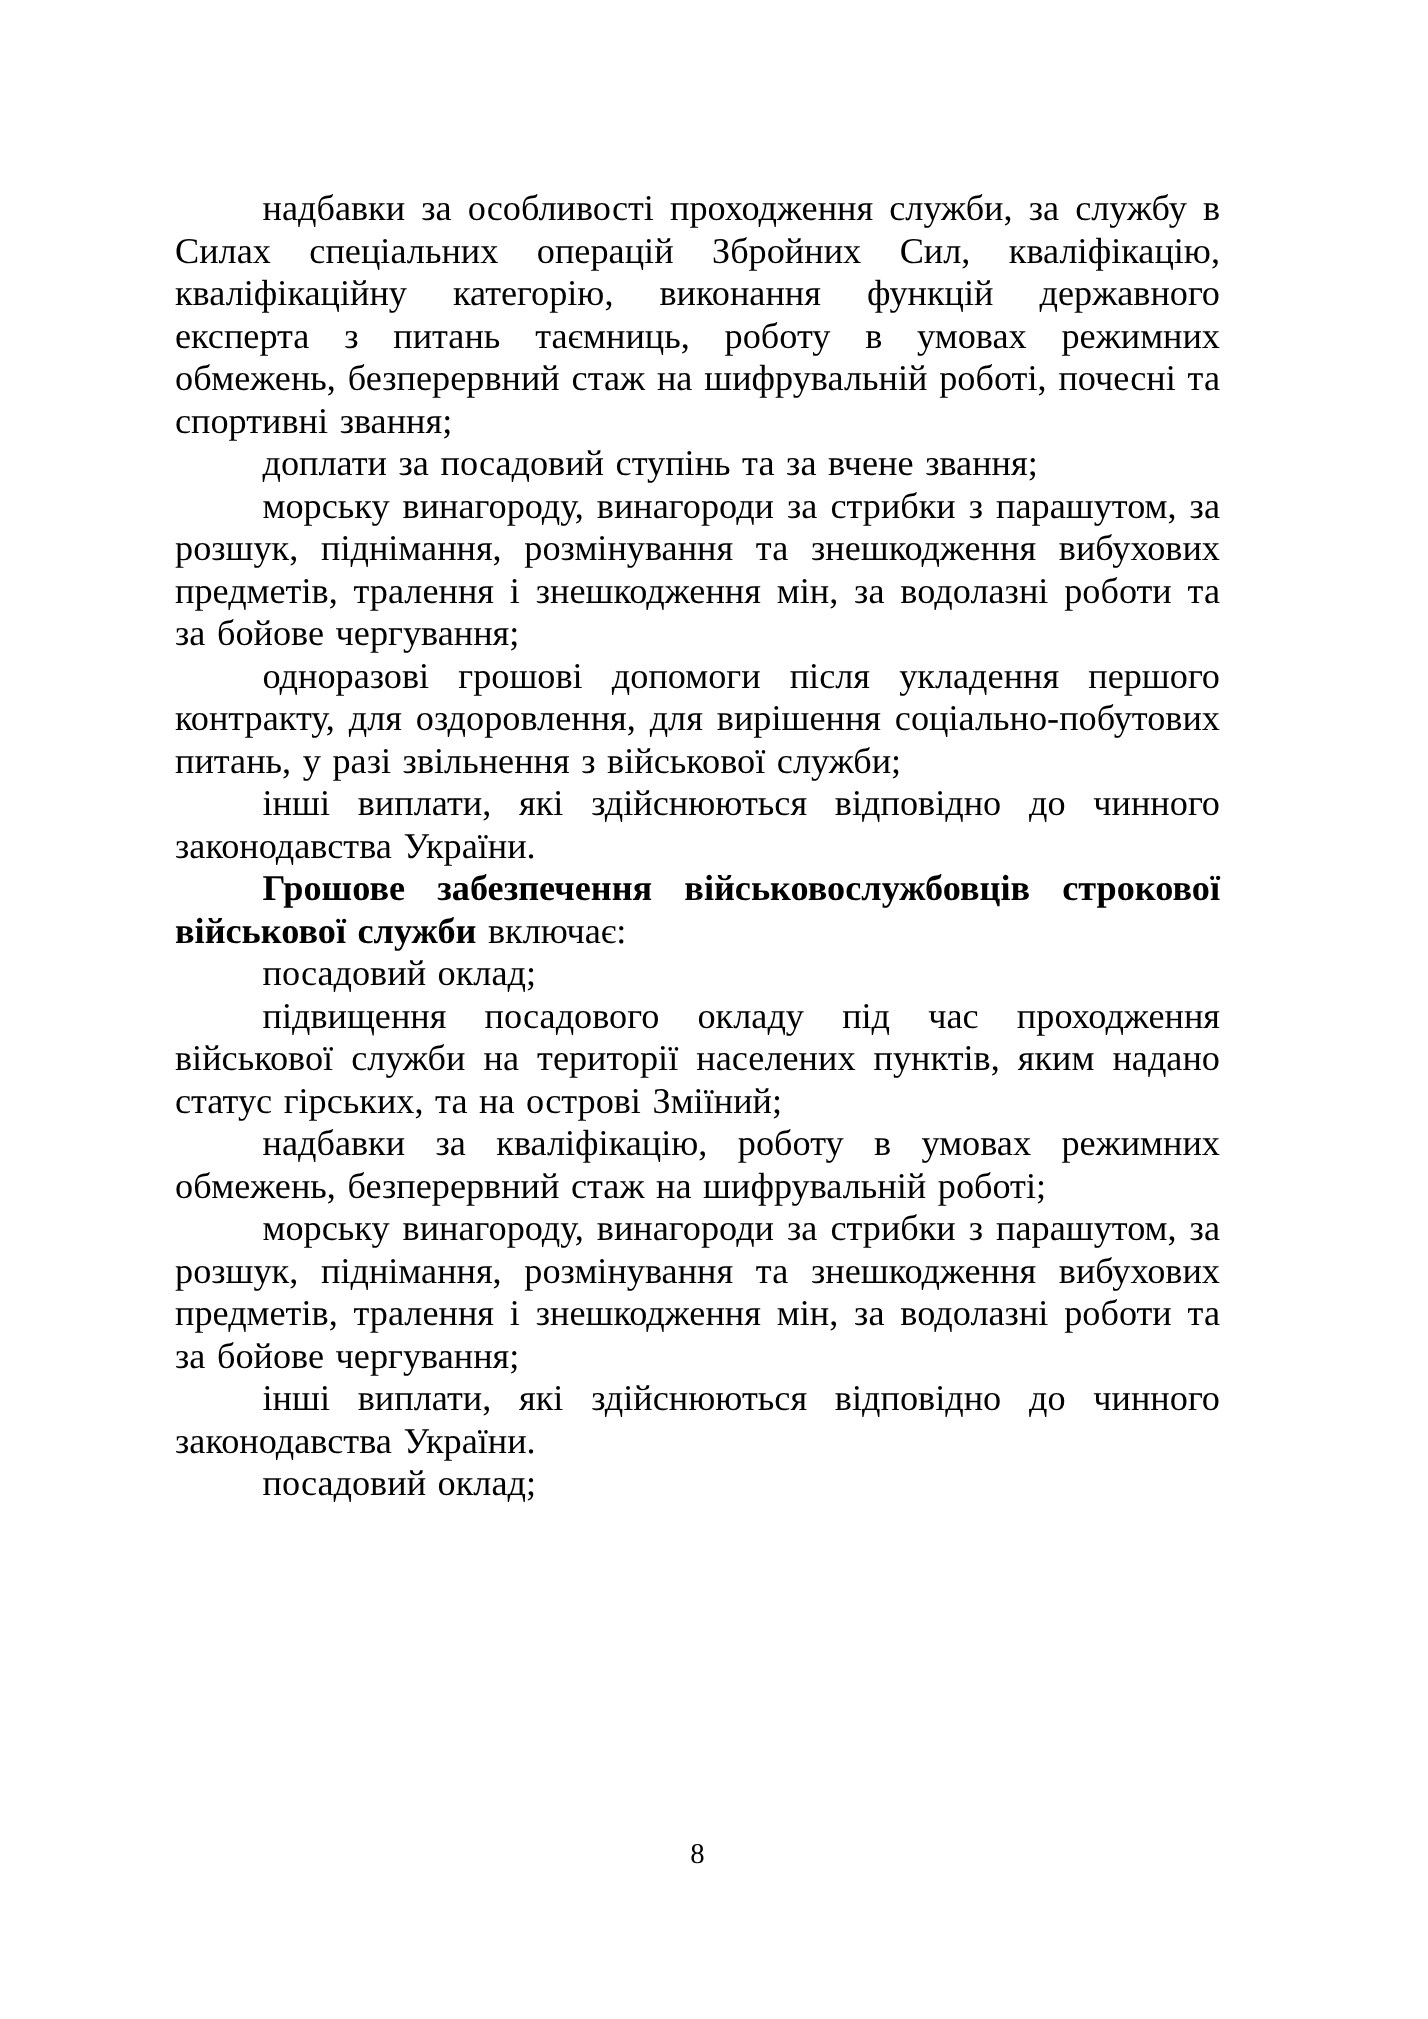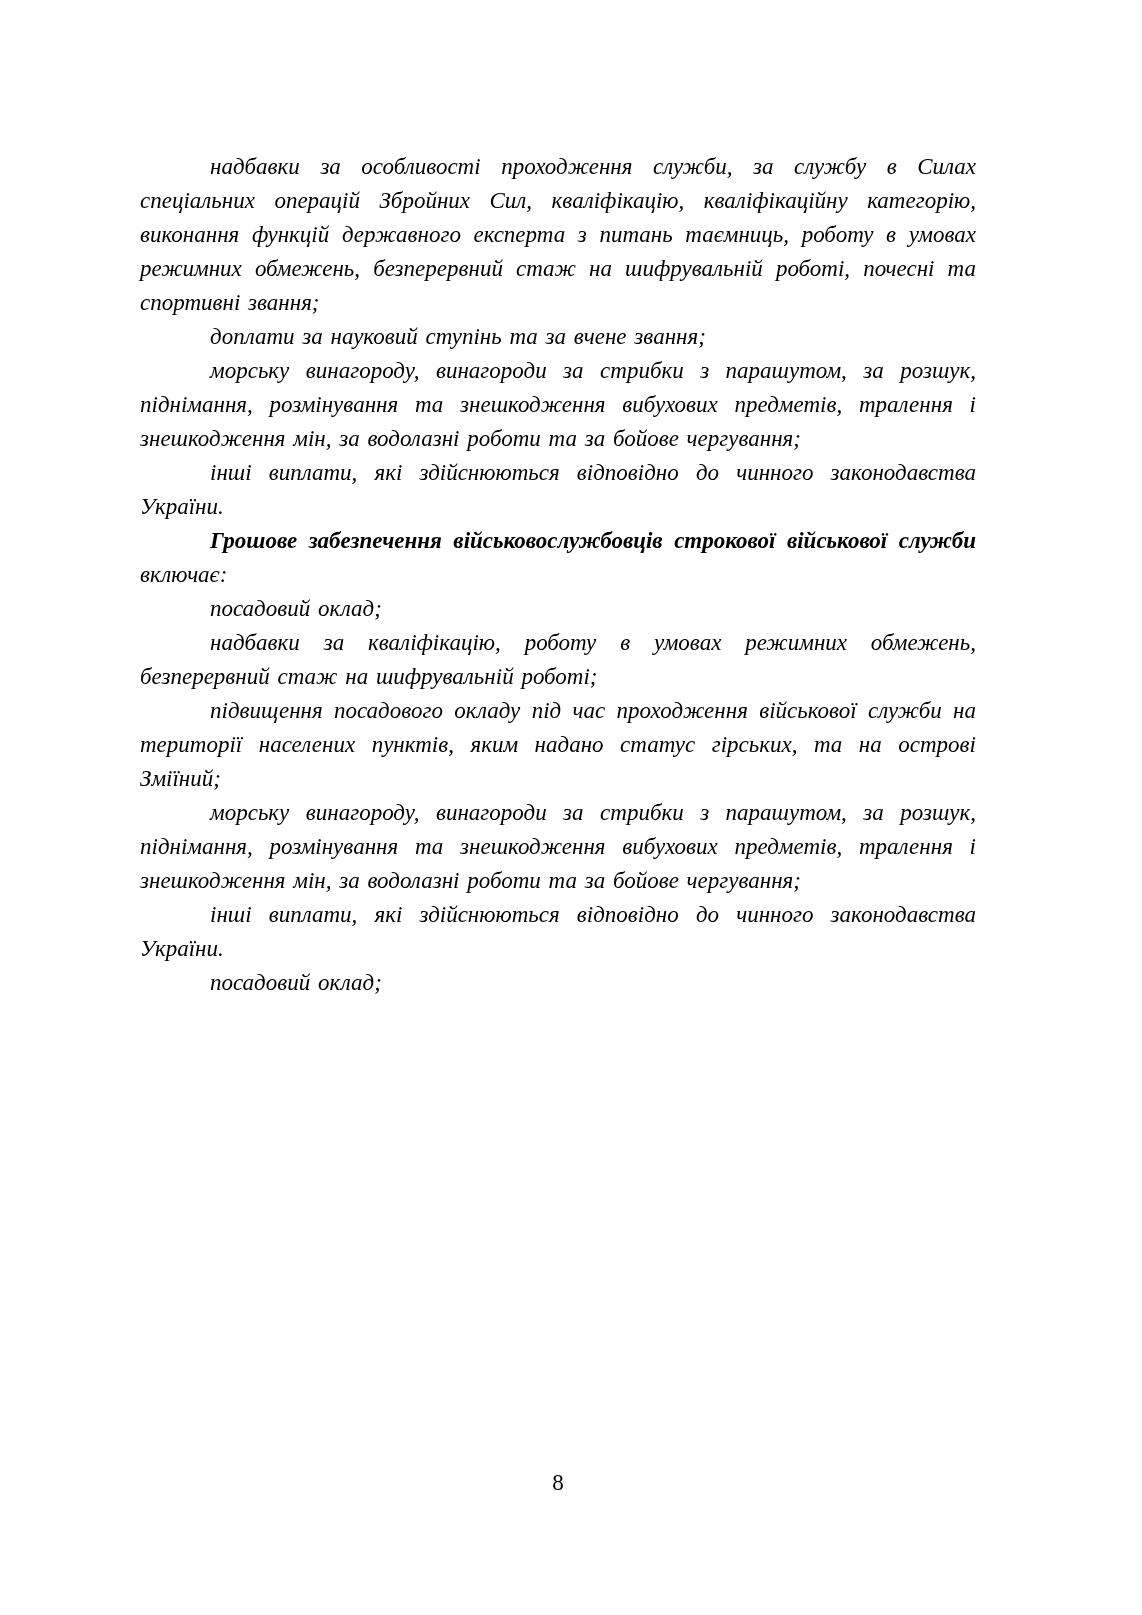--- a/index.html
+++ b/index.html
@@ -24,49 +24,49 @@
     position: absolute;
     left: 140px;
     top: 150px;
     width: 836px;
   }
   p.para {
     margin: 0;
     padding: 0;
     text-align: justify;
     text-indent: 70px;
-    font-size: 23px;
+    font-size: 29px;
     line-height: 34px;
     word-spacing: 2px;
-    font-style: italic;
   }
   p.para b {
     font-weight: bold;
   }
   .page-number {
     position: absolute;
     left: 140px;
     width: 836px;
     top: 1466px;
     text-align: center;
     font-size: 23px;
     line-height: 34px;
   }
 </style>
 </head>
 <body>
 
 <div class="page">
   <div class="content">
     <p class="para"><b></b><span>надбавки за особливості проходження служби, за службу в Силах спеціальних операцій Збройних Сил, кваліфікацію, кваліфікаційну категорію, виконання функцій державного експерта з питань таємниць, роботу в умовах режимних обмежень, безперервний стаж на шифрувальній роботі, почесні та спортивні звання;</span></p>
-    <p class="para"><b></b><span>доплати за науковий ступінь та за вчене звання;</span></p>
+    <p class="para"><b></b><span>доплати за посадовий ступінь та за вчене звання;</span></p>
     <p class="para"><b></b><span>морську винагороду, винагороди за стрибки з парашутом, за розшук, піднімання, розмінування та знешкодження вибухових предметів, тралення і знешкодження мін, за водолазні роботи та за бойове чергування;</span></p>
+    <p class="para"><b></b><span>одноразові грошові допомоги після укладення першого контракту, для оздоровлення, для вирішення соціально-побутових питань, у разі звільнення з військової служби;</span></p>
     <p class="para"><b></b><span>інші виплати, які здійснюються відповідно до чинного законодавства України.</span></p>
     <p class="para"><b>Грошове забезпечення військовослужбовців строкової військової служби</b><span> включає:</span></p>
     <p class="para"><b></b><span>посадовий оклад;</span></p>
+    <p class="para"><b></b><span>підвищення посадового окладу під час проходження військової служби на території населених пунктів, яким надано статус гірських, та на острові Зміїний;</span></p>
     <p class="para"><b></b><span>надбавки за кваліфікацію, роботу в умовах режимних обмежень, безперервний стаж на шифрувальній роботі;</span></p>
-    <p class="para"><b></b><span>підвищення посадового окладу під час проходження військової служби на території населених пунктів, яким надано статус гірських, та на острові Зміїний;</span></p>
     <p class="para"><b></b><span>морську винагороду, винагороди за стрибки з парашутом, за розшук, піднімання, розмінування та знешкодження вибухових предметів, тралення і знешкодження мін, за водолазні роботи та за бойове чергування;</span></p>
     <p class="para"><b></b><span>інші виплати, які здійснюються відповідно до чинного законодавства України.</span></p>
     <p class="para"><b></b><span>посадовий оклад;</span></p>
   </div>
   <div class="page-number">8</div>
 </div>
 
 </body></html>

